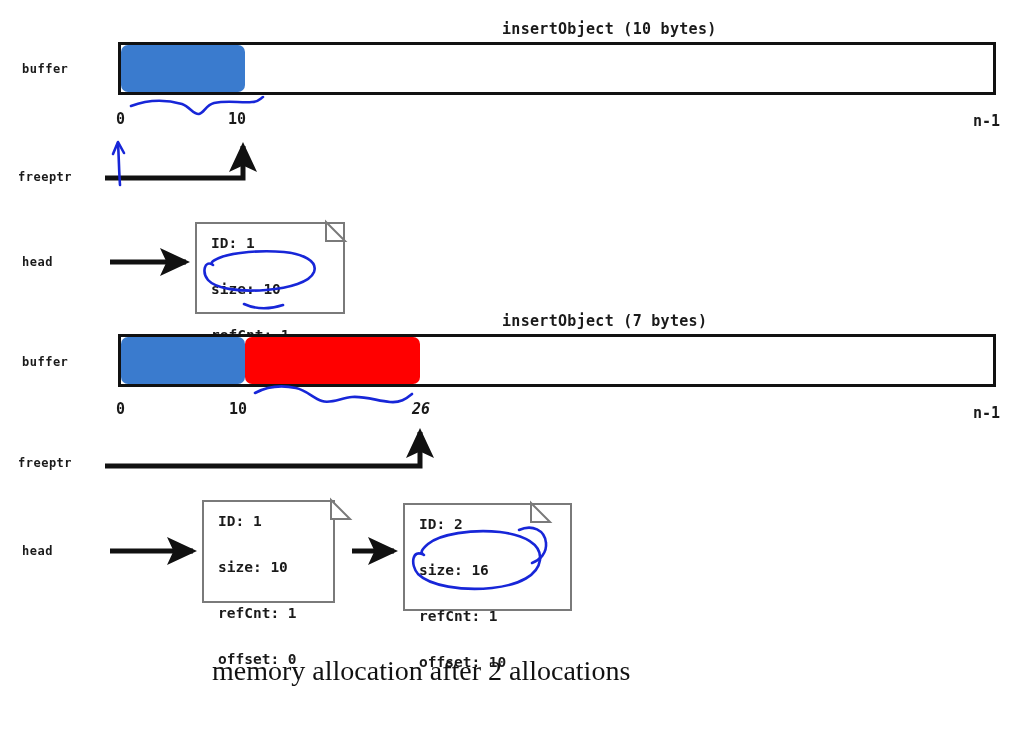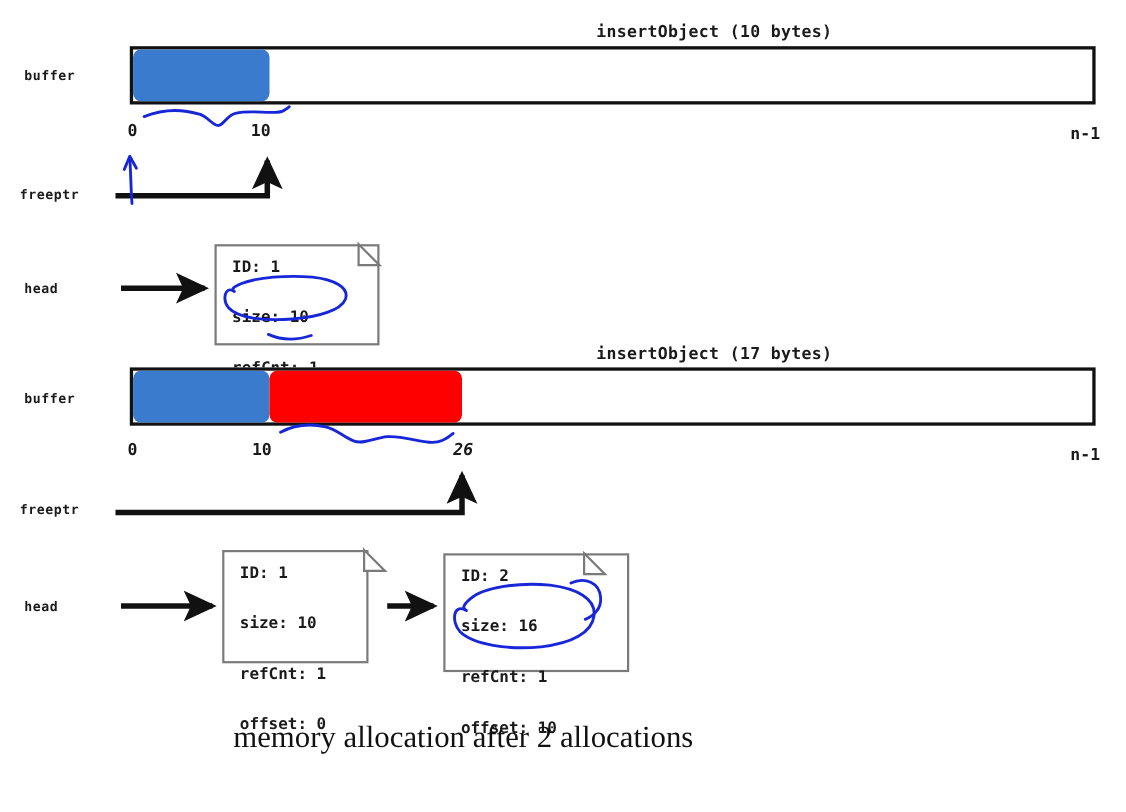--- a/index.html
+++ b/index.html
@@ -23,21 +23,20 @@
     position: absolute;
   }
   .label-buffer, .label-head, .label-freeptr {
     font-size: 12px;
     letter-spacing: 0.5px;
     text-align: center;
   }
   .op-label {
     font-size: 15px;
     letter-spacing: 0.3px;
-    margin-left: 40px;
   }
   .tick {
     font-size: 15px;
     font-weight: bold;
   }
   
   .bufbox {
     position: absolute;
     border: 3px solid #111111;
     background: #ffffff;
@@ -107,21 +106,21 @@
   <div class="node" style="left:195px; top:222px; width:150px; height:92px;">
     <div class="node-lines"><span>ID: 1</span>
 
 <span>size: 10</span>
 
 <span>refCnt: 1</span>
 
 <span>offset: 0</span></div>
   </div>
 
-  <div class="mono op-label" style="left:502px; top:312px;">insertObject (17 bytes)</div>
+  <div class="mono op-label" style="left:502px; top:312px;">insertObject (7 bytes)</div>
 
   <div class="mono label-buffer" style="left:22px; top:355px;">buffer</div>
 
   <div class="bufbox" style="left:118px; top:334px; width:878px; height:53px;">
     <div class="seg" style="left:0px; top:0px; width:124px; height:47px; background:#3A7BCE;"></div>
     <div class="seg" style="left:124px; top:0px; width:175px; height:47px; background:#FF0000;"></div>
   </div>
 
   <div class="mono tick" style="left:116px; top:400px;">0</div>
   <div class="mono tick" style="left:229px; top:400px;">10</div>

